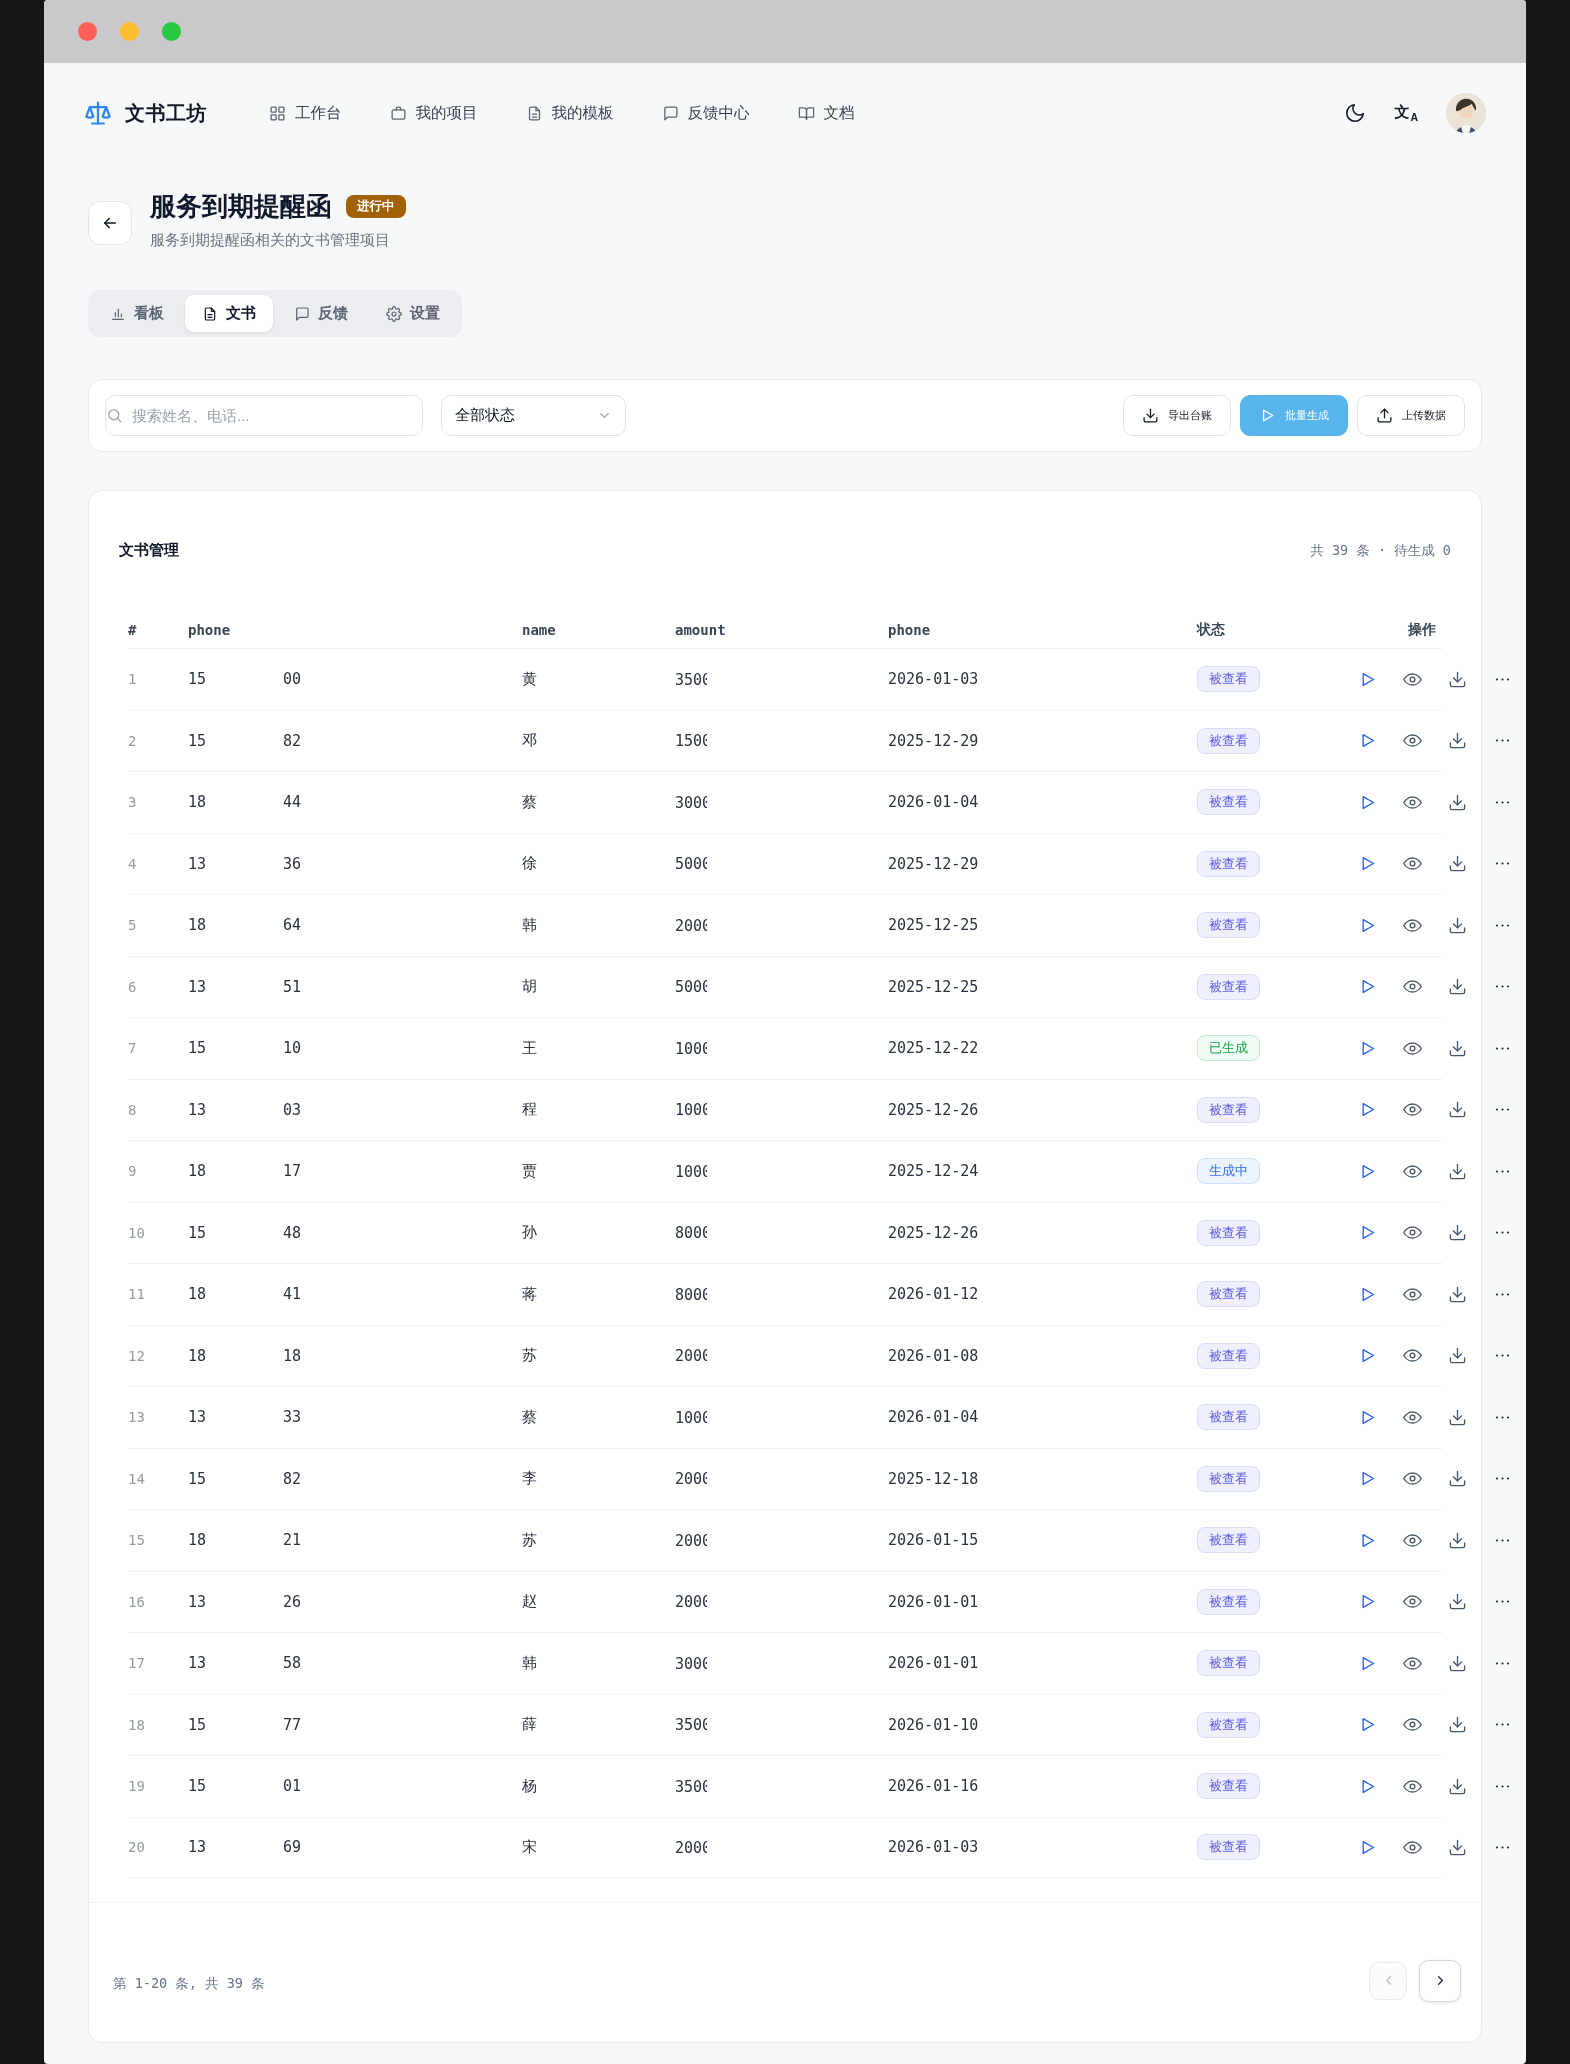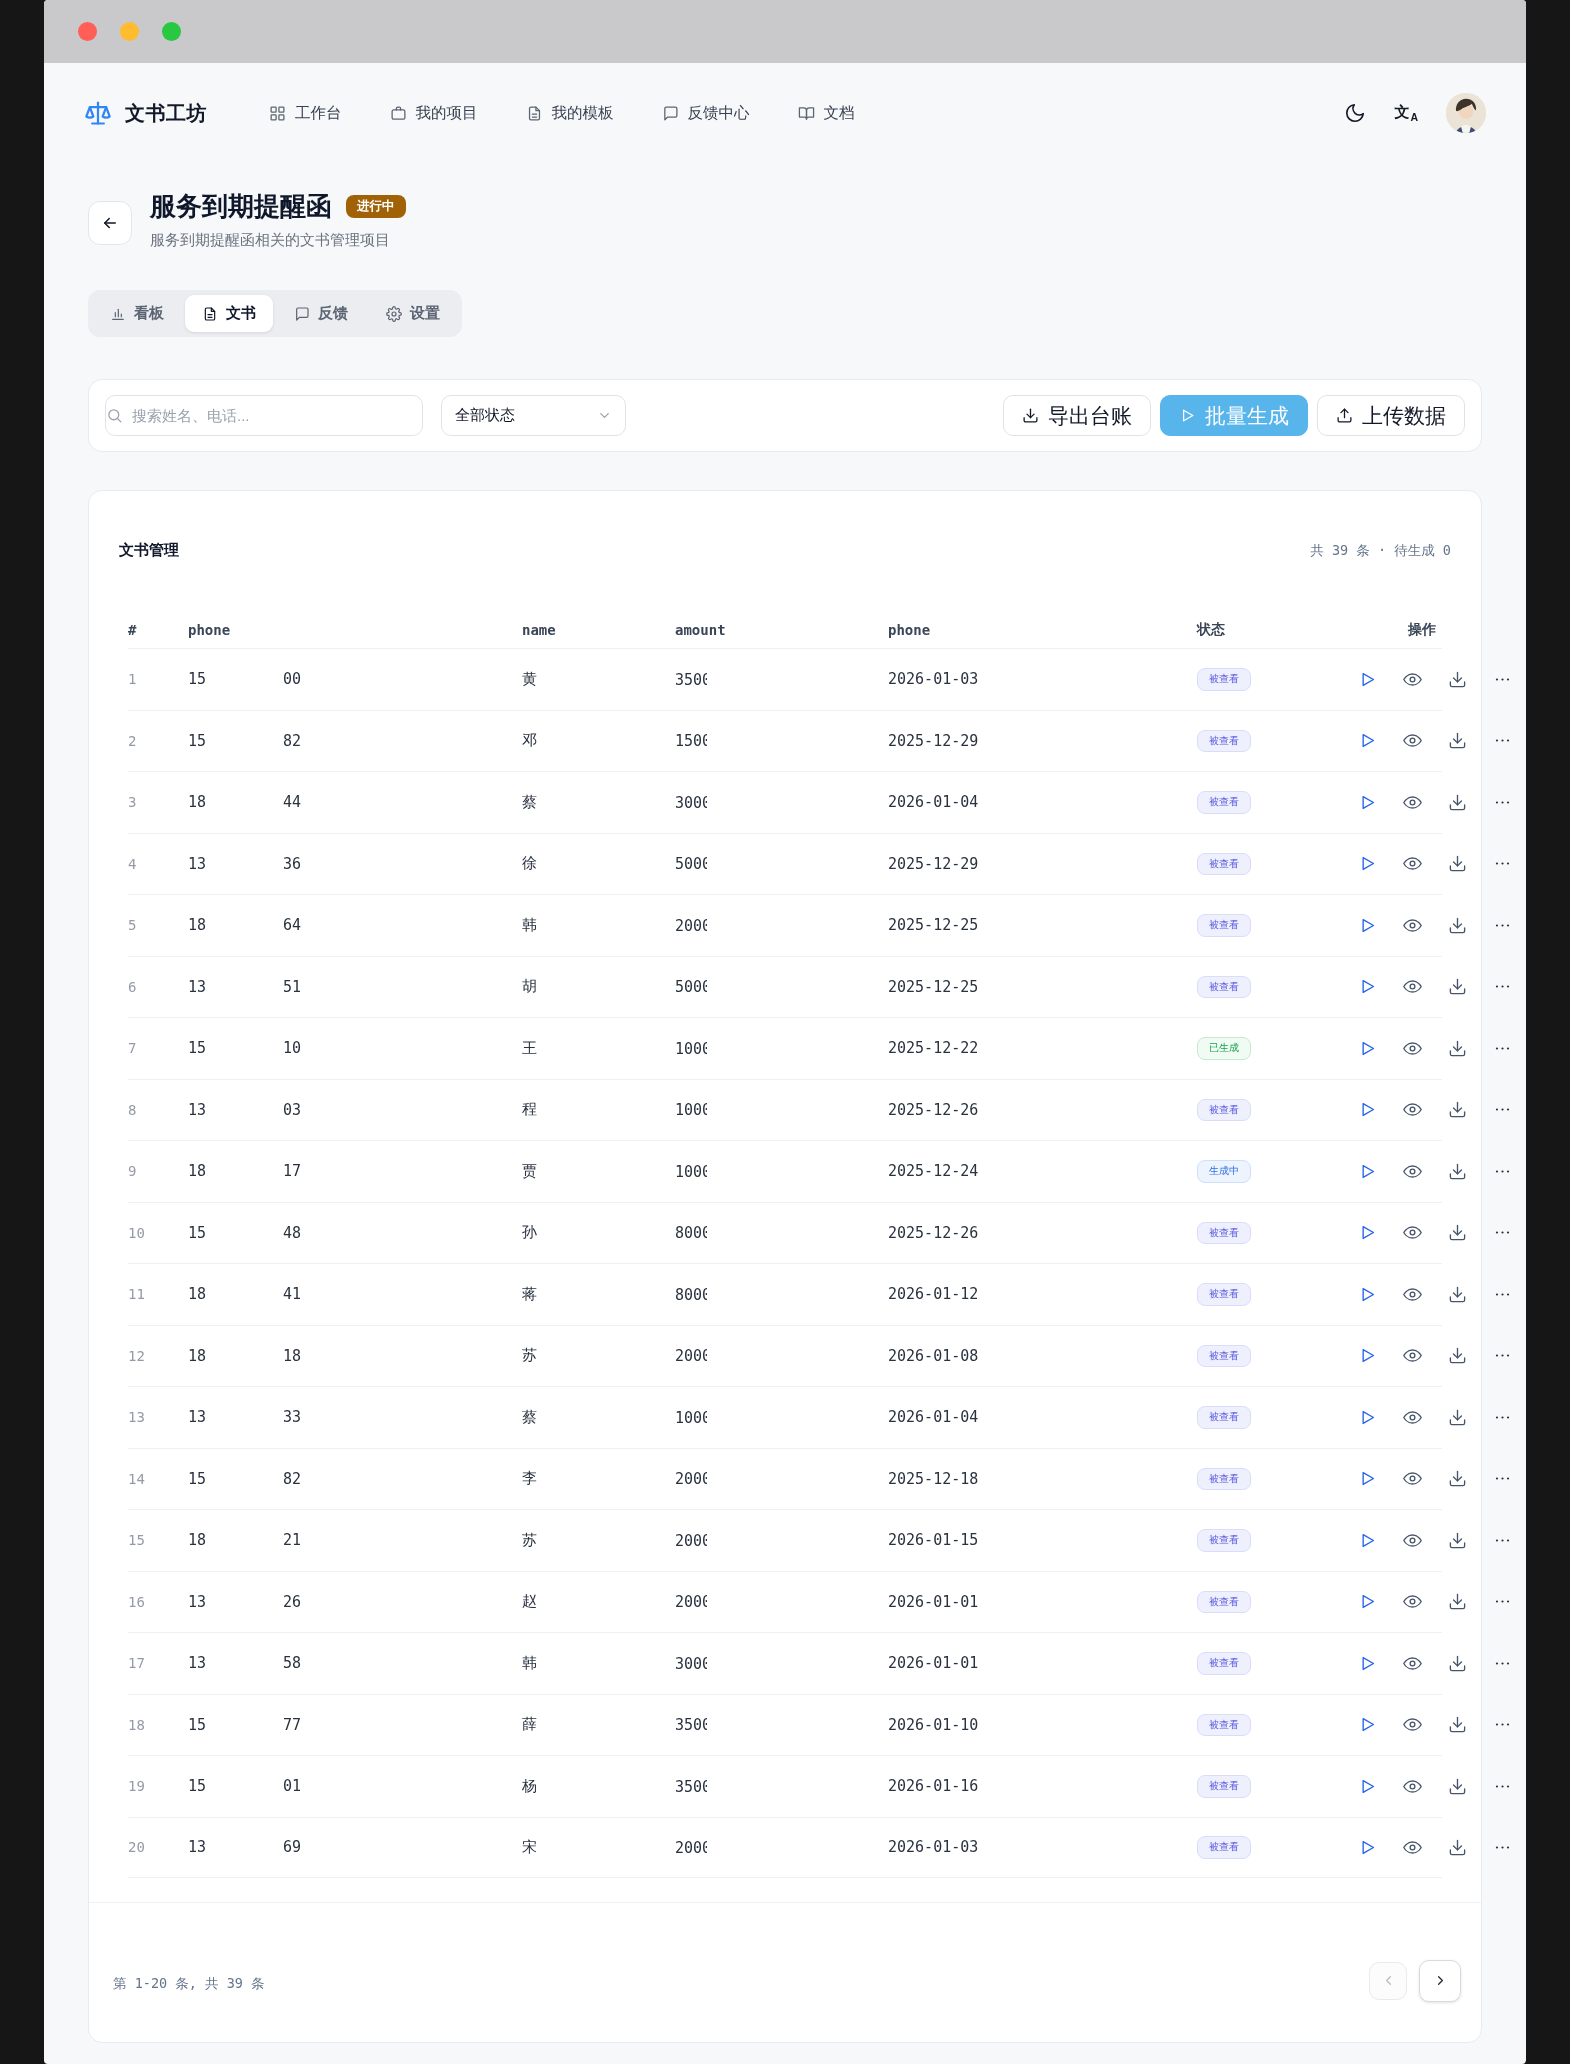--- a/index.html
+++ b/index.html
@@ -49,21 +49,21 @@
   
   .toolbar { margin-top:42px; background:#fff; border:1px solid #e8eaee; border-radius:14px; padding:15px 16px; display:flex; align-items:center; }
   .search-box { width:318px; height:41px; border:1px solid #dfe3e8; border-radius:10px; display:flex; align-items:center; padding:0 0; gap:9px; background:#fff; }
   .search-box svg { width:17px; height:17px; stroke:#9aa3af; fill:none; stroke-width:1.8; stroke-linecap:round; flex:none; }
   .search-box input { border:none; outline:none; flex:1; font-size:15px; color:#111827; font-family:inherit; background:transparent; }
   .search-box input::placeholder { color:#9aa3af; }
   .select-box { margin-left:18px; width:185px; height:41px; border:1px solid #dfe3e8; border-radius:10px; display:flex; align-items:center; padding:0 13px; justify-content:space-between; cursor:pointer; background:#fff; }
   .select-box .val { font-size:15px; color:#111827; }
   .select-box svg { width:15px; height:15px; stroke:#9aa3af; fill:none; stroke-width:2; stroke-linecap:round; stroke-linejoin:round; }
   .toolbar-right { margin-left:auto; display:flex; align-items:center; gap:9px; }
-  .btn { height:41px; border-radius:10px; display:flex; align-items:center; gap:9px; padding:0 18px; font-size:21px; font-weight:500; cursor:pointer; border:1px solid #dfe3e8; background:#fff; color:#111827; }
+  .btn { height:41px; border-radius:10px; display:flex; align-items:center; gap:9px; padding:0 18px; font-size:11px; font-weight:500; cursor:pointer; border:1px solid #dfe3e8; background:#fff; color:#111827; }
   .btn svg { width:17px; height:17px; stroke:currentColor; fill:none; stroke-width:1.8; stroke-linecap:round; stroke-linejoin:round; }
   .btn.primary { background:#57b5ec; border-color:#57b5ec; color:#fff; }
 
   
   .table-card { margin-top:38px; margin-bottom:21px; background:#fff; border:1px solid #e8eaee; border-radius:14px; display:flex; flex-direction:column; flex:1; }
   .tc-head { display:flex; align-items:center; padding:50px 30px 0 30px; }
   .tc-title { font-size:15px; font-weight:700; color:#0f172a; }
   .tc-summary { margin-left:auto; font-family:"DejaVu Sans Mono",monospace; font-size:13.5px; color:#64748b; }
   .tbl { margin-top:52px; padding:0 39px; }
   .thead, .trow { display:flex; align-items:center; }
@@ -76,21 +76,21 @@
   .c-phone .p-pre { display:inline-block; width:95px; }
   .c-name { width:153px; flex:none; }
   .c-amount { width:213px; flex:none; }
   .clipbox { display:inline-block; overflow:hidden; white-space:nowrap; vertical-align:middle; }
   .c-name .clipbox { width:22px; }
   .c-amount .clipbox { width:32px; }
   .c-date { width:309px; flex:none; }
   .c-status { width:139px; flex:none; }
   .c-actions { flex:1; display:flex; align-items:center; gap:25px; padding-left:21px; }
   .thead .c-actions { padding-left:72px; }
-  .badge { display:inline-block; font-family:"Liberation Sans","DejaVu Sans",sans-serif; font-size:10px; font-weight:500; padding:4px 11px; border-radius:8px; border:1px solid transparent; line-height:1.25; }
+  .badge { display:inline-block; font-family:"Liberation Sans","DejaVu Sans",sans-serif; font-size:13px; font-weight:500; padding:4px 11px; border-radius:8px; border:1px solid transparent; line-height:1.25; }
   .act { width:20px; height:20px; cursor:pointer; display:flex; align-items:center; justify-content:center; }
   .act svg { width:19px; height:19px; fill:none; stroke-width:1.7; stroke-linecap:round; stroke-linejoin:round; }
   .act.play svg { stroke:#2563eb; }
   .act.gray svg { stroke:#475569; }
 
   
   .tc-footer { margin-top:24px; border-top:1px solid #eef0f3; padding:16px 20px 0 24px; display:flex; align-items:center; flex:1; }
   .pg-info { font-family:"DejaVu Sans Mono",monospace; font-size:13.5px; color:#64748b; margin-top:6px; }
   .pg-btns { margin-left:auto; display:flex; align-items:center; gap:12px; }
   .pg-btn { width:38px; height:38px; border-radius:10px; border:1px solid #e8eaee; background:#fcfcfd; display:flex; align-items:center; justify-content:center; cursor:pointer; }

